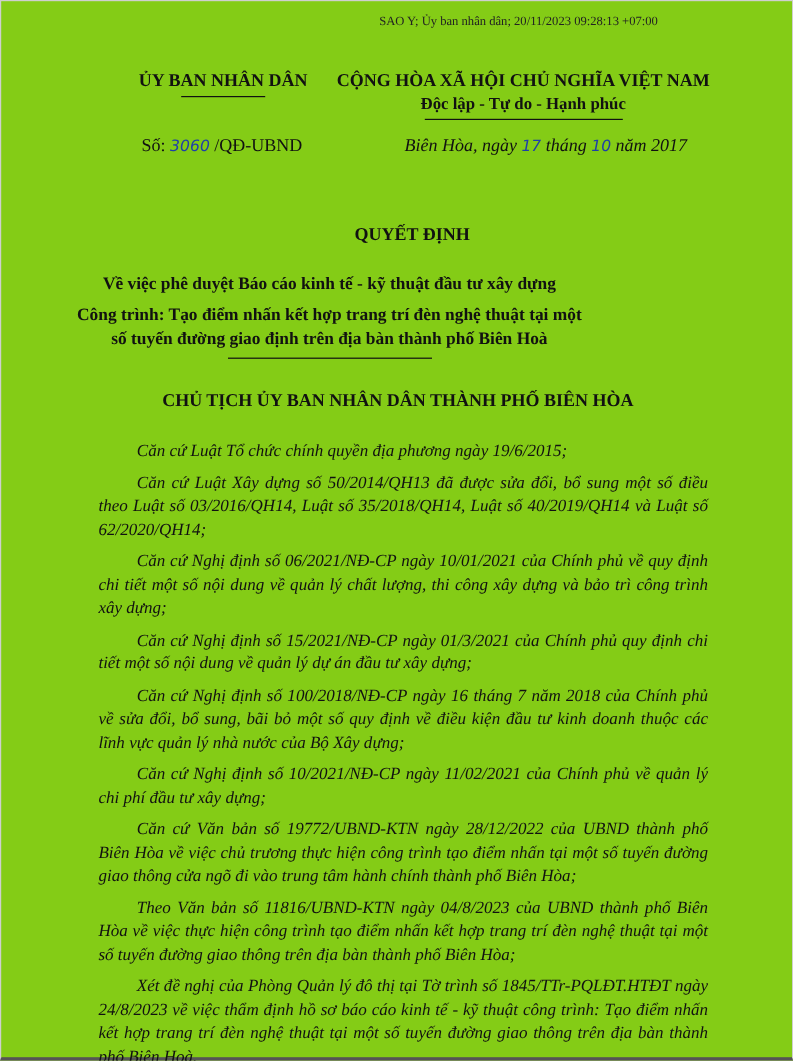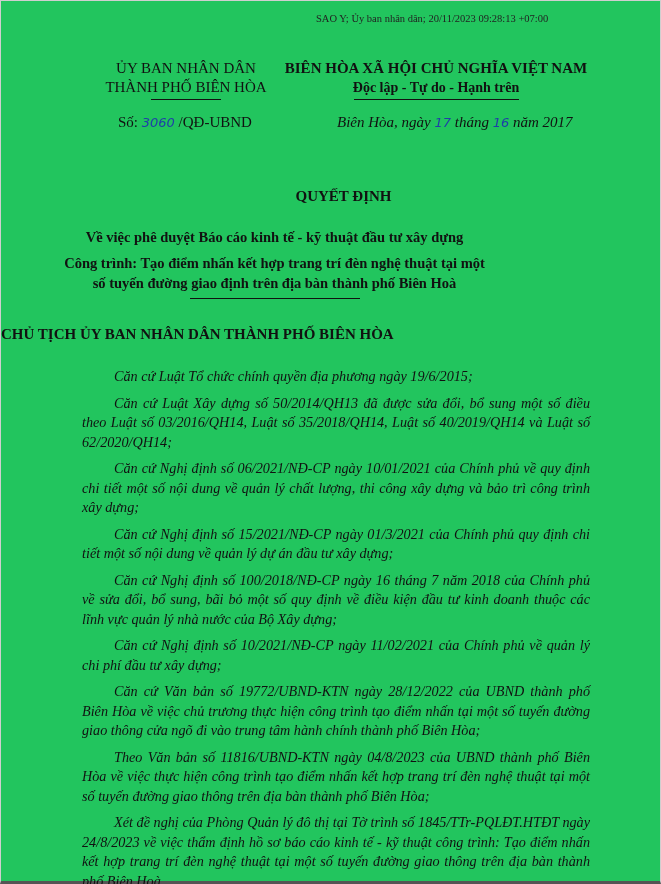--- a/index.html
+++ b/index.html
@@ -6,29 +6,29 @@
   body {
     width: 661px; height: 884px; overflow: hidden;
     background: #ffffff;
     font-family: "Liberation Serif", "DejaVu Serif", serif;
     color: #111;
     position: relative;
   }
   .page {
     position: absolute; left: 0; top: 0; width: 659px; height: 880px;
     border: 1px solid #cfcfcf; border-bottom: 3px solid #555;
-    background: #22c55e;
+    background: #84cc16;
   }
   .stamp {
     position: absolute; top: 12px; left: 315px;
     font-size: 10.5px; color: #222;
   }
   .hdr-left {
     position: absolute; top: 58px; left: 95px; width: 180px;
-    text-align: center; font-weight: normal; font-size: 15px; line-height: 19px;
+    text-align: center; font-weight: bold; font-size: 15px; line-height: 19px;
   }
   .hdr-right {
     position: absolute; top: 58px; left: 270px; width: 330px;
     text-align: center; font-weight: bold; font-size: 15px; line-height: 19px;
   }
   .hdr-right .motto { font-size: 14px; }
   .rule { height: 1px; background: #111; margin: 2px auto 0; }
   .so-line {
     position: absolute; top: 113px; left: 117px; font-size: 15px;
   }
@@ -40,59 +40,58 @@
     position: absolute; top: 187px; left: 12px; width: 661px; text-align: center;
     font-weight: bold; font-size: 15px;
   }
   .subject {
     position: absolute; top: 226px; left: 0; width: 547px; text-align: center;
     font-weight: bold; font-size: 14.5px; line-height: 20px;
   }
   .subject .l2 { margin-top: 6px; }
   .subj-rule { width: 170px; height: 1px; background: #111; margin: 5px auto 0; }
   .authority {
-    position: absolute; top: 325px; left: 0; width: 661px; 
+    position: absolute; top: 325px; left: 0; width: 661px; text-align: center;
     font-weight: bold; font-size: 15px;
   }
   .body {
     position: absolute; top: 366px; left: 81px; width: 508px;
     font-style: italic; font-size: 14.2px; line-height: 19.5px; text-align: justify;
   }
   .body p { margin: 0 0 7px 0; text-indent: 32px; }
 </style>
 </head>
 <body>
 
 <div class="page">
 
   <div class="stamp">SAO Y; Ủy ban nhân dân; 20/11/2023 09:28:13 +07:00</div>
 
   <div class="hdr-left">
     <div>ỦY BAN NHÂN DÂN</div>
-    <div>THÀNH PHỐ BIÊN HÒA</div>
     <div class="rule" style="width:70px;"></div>
   </div>
 
   <div class="hdr-right">
-    <div>BIÊN HÒA XÃ HỘI CHỦ NGHĨA VIỆT NAM</div>
-    <div class="motto">Độc lập - Tự do - Hạnh trên</div>
+    <div>CỘNG HÒA XÃ HỘI CHỦ NGHĨA VIỆT NAM</div>
+    <div class="motto">Độc lập - Tự do - Hạnh phúc</div>
     <div class="rule" style="width:165px;"></div>
   </div>
 
   <div class="so-line">
     <span>Số:</span>
     <span class="hand">3060</span>
     <span>/QĐ-UBND</span>
   </div>
 
   <div class="date-line">
     <span>Biên Hòa, ngày</span>
     <span class="hand">17</span>
     <span>tháng</span>
-    <span class="hand">16</span>
+    <span class="hand">10</span>
     <span>năm 2017</span>
   </div>
 
   <div class="title">QUYẾT ĐỊNH</div>
 
   <div class="subject">
     <div>Về việc phê duyệt Báo cáo kinh tế - kỹ thuật đầu tư xây dựng</div>
     <div class="l2" style="width:430px;margin-left:auto;margin-right:auto;">Công trình: Tạo điểm nhấn kết hợp trang trí đèn nghệ thuật tại một số tuyến đường giao định trên địa bàn thành phố Biên Hoà</div>
     <div class="subj-rule"></div>
   </div>

